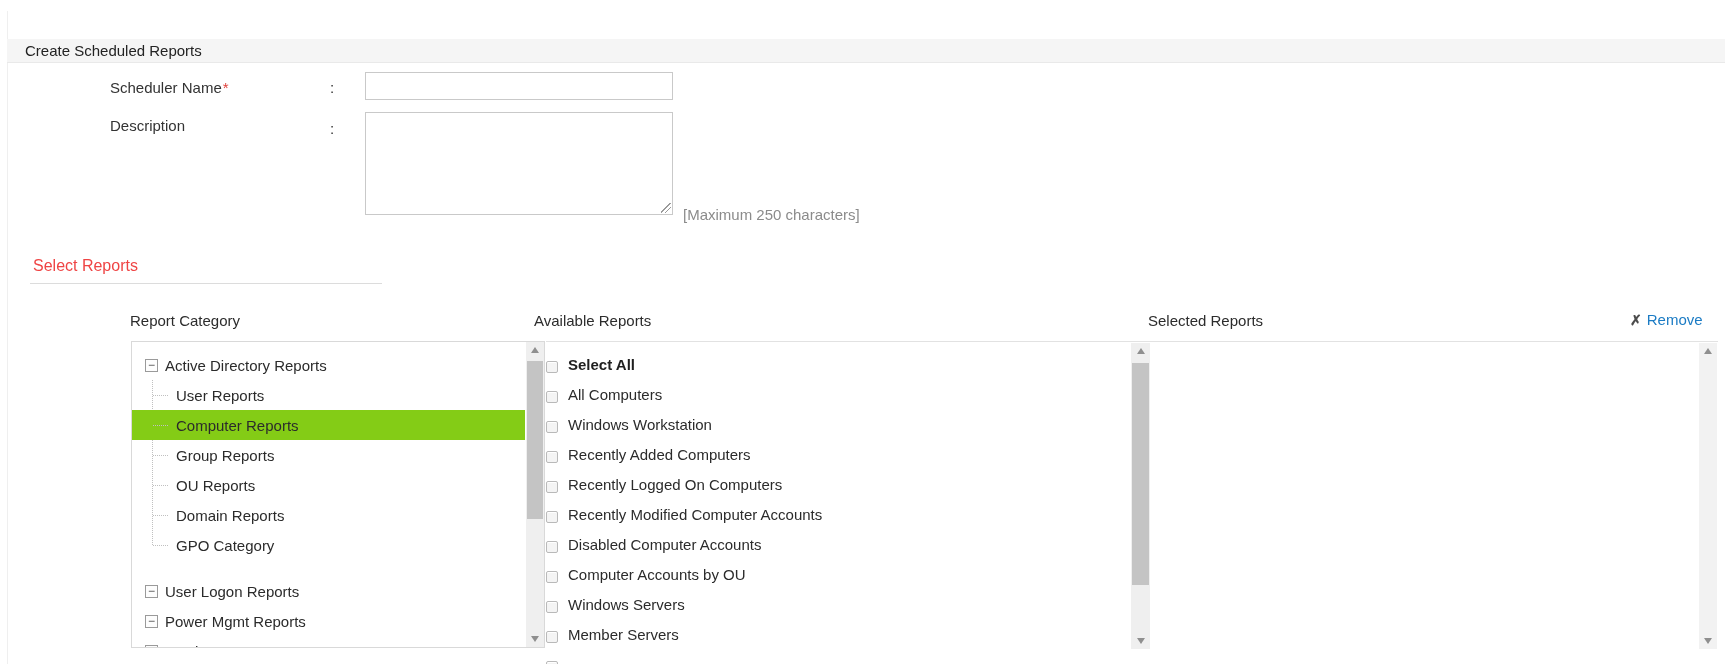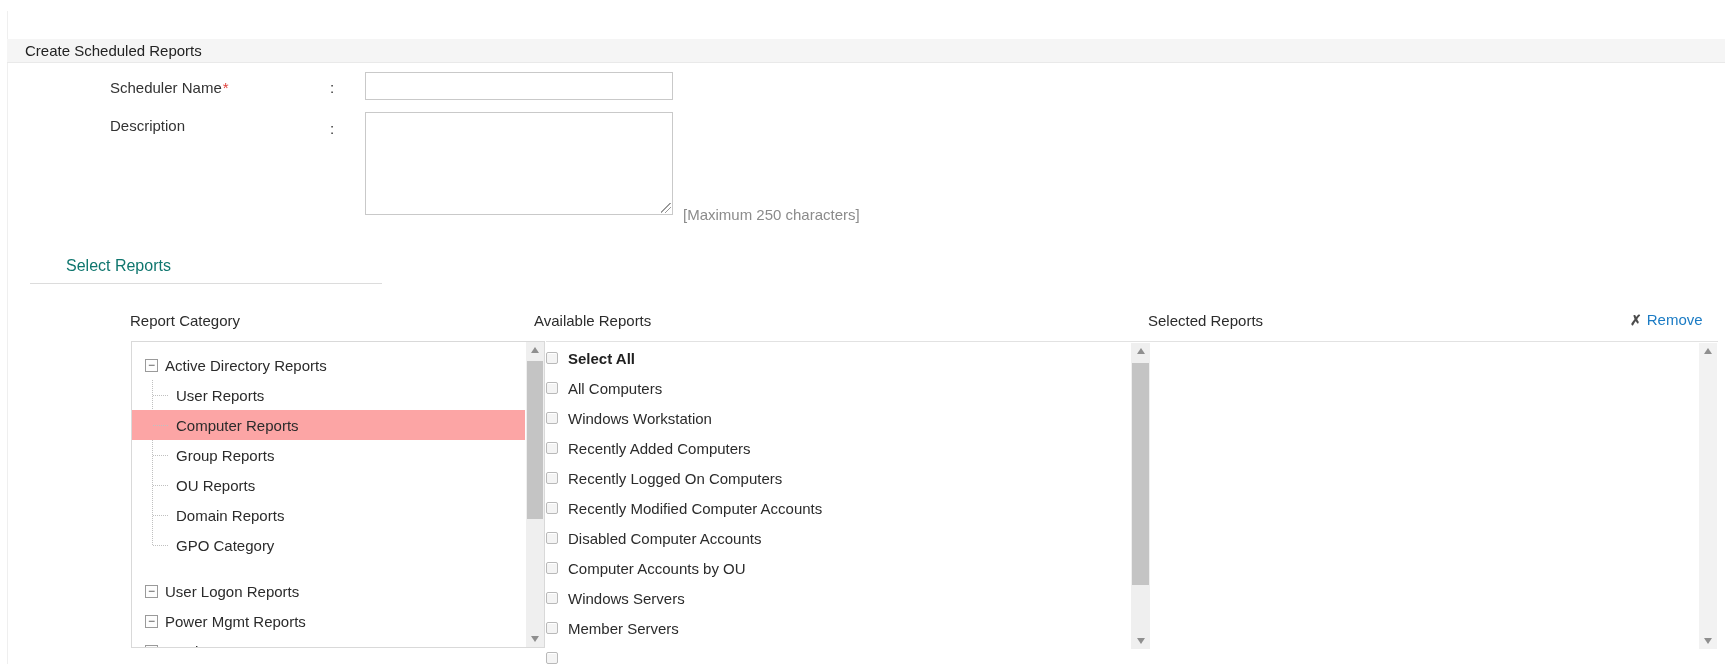--- a/index.html
+++ b/index.html
@@ -22,21 +22,21 @@
   .text-input{left:365px;top:72px;width:308px;height:28px;border:1px solid #c9c9c9;
     box-sizing:border-box;font-family:inherit;font-size:15px;padding:2px 6px;outline:none;background:#fff;position:absolute;}
   .desc-area{left:365px;top:112px;width:308px;height:103px;border:1px solid #c9c9c9;
     box-sizing:border-box;font-family:inherit;font-size:15px;padding:4px 6px;outline:none;resize:none;background:#fff;position:absolute;}
   .resize-handle{left:661px;top:203px;width:10px;height:10px;
     background:linear-gradient(135deg,transparent 0 45%,#9a9a9a 45% 52%,transparent 52% 68%,#9a9a9a 68% 75%,transparent 75%);}
   .req{color:#e0403a;margin-left:1px;}
   .hint{left:683px;top:206px;color:#8b8b8b;}
 
   
-  .section-title{left:33px;top:257px;font-size:16px;color:#0f766e;margin-left:33px;}
+  .section-title{left:33px;top:257px;font-size:16px;color:#ef4444;}
   .section-underline{left:30px;top:283px;width:352px;height:0;border-top:1px solid #dcdcdc;}
 
   .col-header{top:312px;color:#2c2c2c;}
   .col-h-cat{left:130px;}
   .col-h-avail{left:534px;}
   .col-h-sel{left:1148px;}
   .remove-link{top:311px;left:1630px;cursor:pointer;display:flex;align-items:center;gap:5px;}
   .remove-x{color:#4c4c4c;font-weight:bold;font-size:14px;}
   .remove-text{color:#1b7bc4;font-size:15px;}
 
@@ -44,42 +44,42 @@
 
   
   .tree-panel{left:131px;top:341px;width:414px;height:307px;border:1px solid #d9d9d9;
     background:#fff;box-sizing:border-box;overflow:hidden;}
   .tree-body{position:relative;padding-top:8px;}
   .tree-vline{position:absolute;left:20px;top:38px;height:165px;width:0;border-left:1px dotted #c0c0c0;}
   .tree-row{height:30px;display:flex;align-items:center;color:#2b2b2b;margin-right:19px;cursor:pointer;position:relative;}
   .tree-row.root{padding-left:13px;}
   .tree-row.child{padding-left:44px;}
   .tree-row.child::before{content:"";position:absolute;left:21px;top:15px;width:15px;border-top:1px dotted #c0c0c0;}
-  .tree-row.selected{background:#fca5a5;}
+  .tree-row.selected{background:#84cc16;}
   .tree-row.gap{margin-top:16px;}
   .minus-box{display:inline-flex;align-items:center;justify-content:center;width:13px;height:13px;
     border:1px solid #9a9a9a;background:#fdfdfd;color:#555;font-size:12px;line-height:11px;
     box-sizing:border-box;margin-right:7px;flex:0 0 auto;}
 
   
   .vscroll{background:#efefef;}
   .vscroll .thumb{position:absolute;left:1px;right:1px;background:#c4c4c4;}
   .vscroll .sarrow{position:absolute;left:0;width:100%;height:16px;display:flex;align-items:center;justify-content:center;}
   .vscroll .sarrow.up{top:0;}
   .vscroll .sarrow.down{bottom:0;}
   .tri-up{width:0;height:0;border-left:4px solid transparent;border-right:4px solid transparent;border-bottom:6px solid #8f8f8f;}
   .tri-down{width:0;height:0;border-left:4px solid transparent;border-right:4px solid transparent;border-top:6px solid #8f8f8f;}
   .tree-scroll{left:526px;top:342px;width:18px;height:305px;}
   .avail-scroll{left:1131px;top:343px;width:19px;height:306px;}
   .sel-scroll{left:1699px;top:343px;width:18px;height:306px;background:#f2f2f2;}
 
   
   .avail-panel{left:546px;top:342px;width:584px;height:322px;overflow:hidden;background:#fff;}
   .avail-body{padding-top:1px;}
-  .avail-row{height:30px;display:flex;align-items:center;cursor:pointer;}
+  .avail-row{height:30px;display:flex;align-items:flex-end;cursor:pointer;}
   .cb{width:12px;height:12px;border:1px solid #b9b9b9;border-radius:2px;background:#f4f4f4;
     box-shadow:inset 0 1px 0 #ffffff;flex:0 0 auto;box-sizing:border-box;}
   .cb-label{margin-left:10px;color:#2b2b2b;}
   .cb-label.bold{font-weight:bold;color:#1f1f1f;}
 
   
   .selected-panel{left:1150px;top:342px;width:548px;height:322px;background:#fff;}
 </style>
 </head>
 <body>

